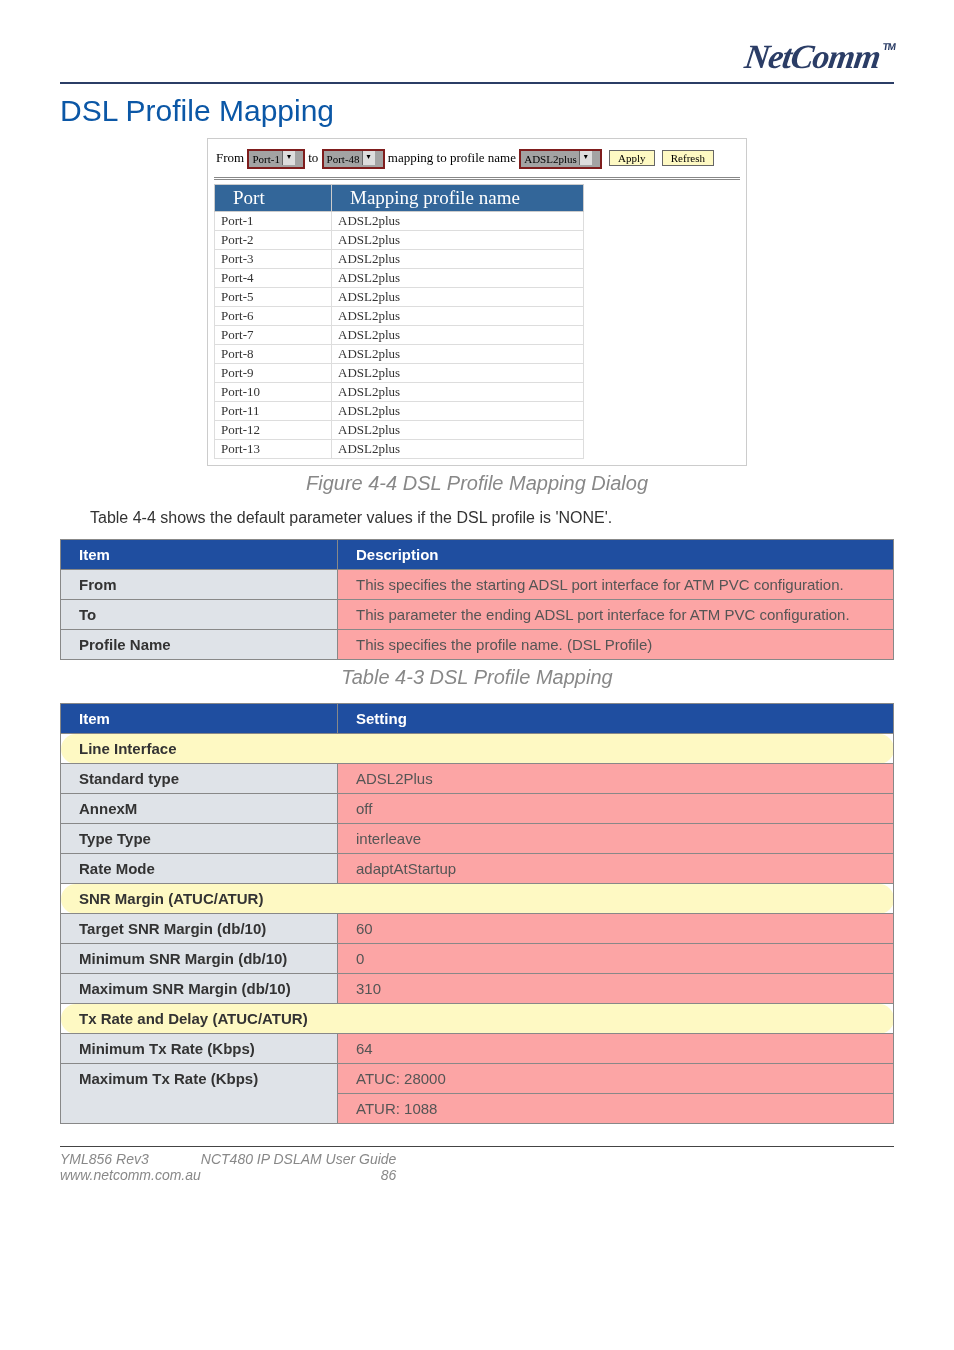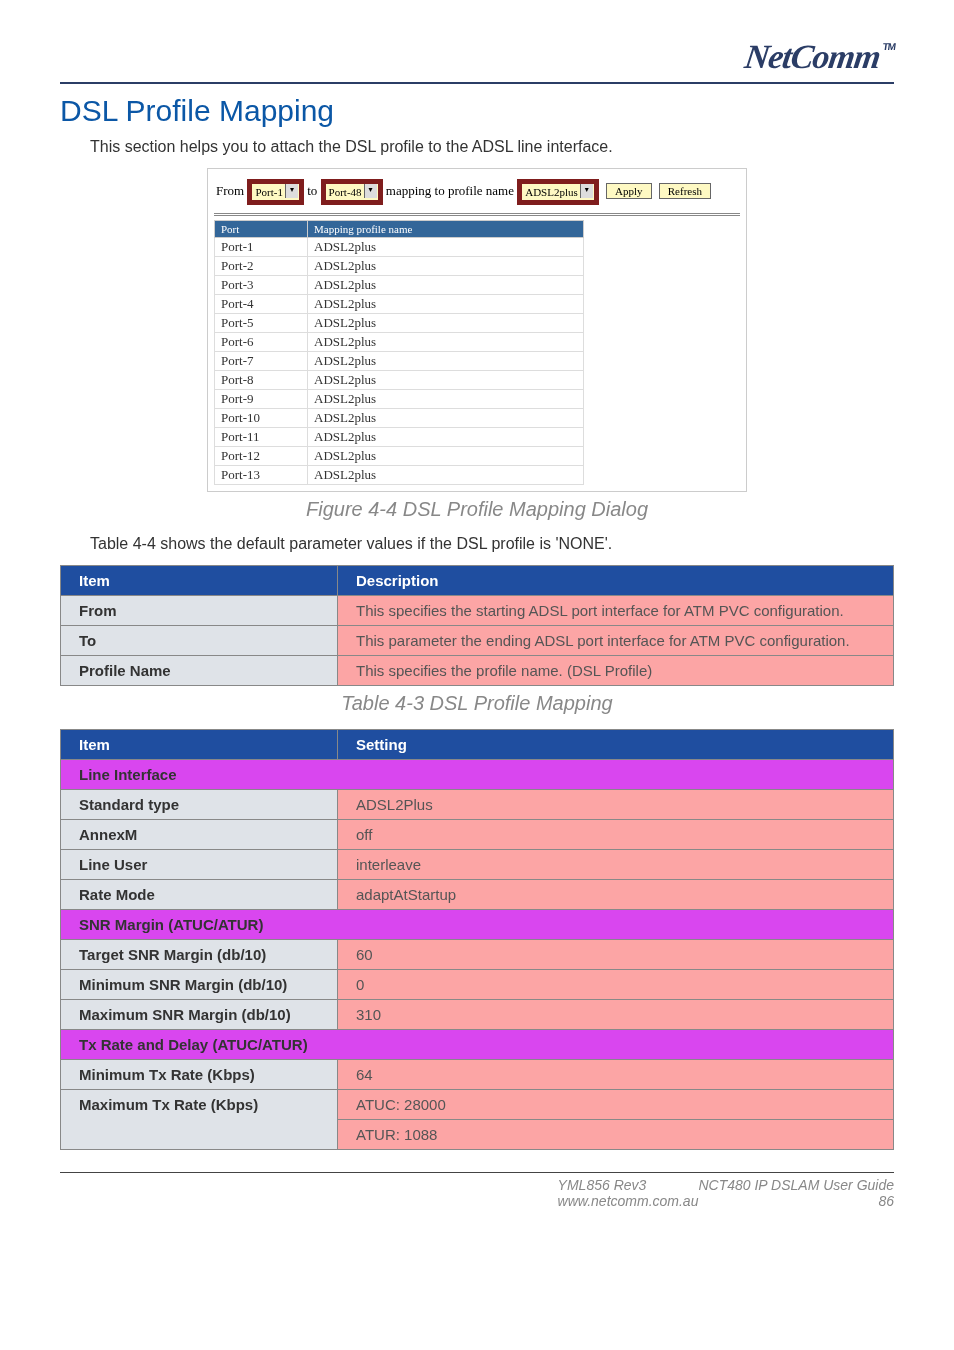--- a/index.html
+++ b/index.html
@@ -68,24 +68,24 @@
   }
   .dialog-top {
     padding: 4px 2px 8px 2px;
     border-bottom: 3px double #888;
     font-family: "Times New Roman", serif;
     font-size: 13px;
     color: #000;
   }
   .mini-select {
     display: inline-block;
-    border: 5px solid #7f1d1d;
-    background: #fef9c3;
+    border: 2px solid #7f1d1d;
+    background: #a3a3a3;
     font-size: 11px;
-    padding: 0 1px 0 3px;
+    padding: 0 8px 0 3px;
     position: relative;
     height: 16px;
     line-height: 16px;
     vertical-align: middle;
   }
   .mini-select .arrow {
     display: inline-block;
     width: 12px;
     height: 14px;
     background: #ddd;
@@ -109,23 +109,23 @@
   .dialog-table {
     border-collapse: collapse;
     margin-top: 4px;
     width: 370px;
   }
   .dialog-table th {
     background: #336699;
     color: #fff;
     font-weight: normal;
     font-family: "Times New Roman", serif;
-    font-size: 11px;
+    font-size: 19px;
     text-align: left;
-    padding: 2px 6px;
+    padding: 2px 18px;
     border: 1px solid #ccc;
   }
   .dialog-table td {
     font-family: "Times New Roman", serif;
     font-size: 13px;
     padding: 1px 6px;
     border: 1px solid #ddd;
   }
   .caption {
     text-align: center;
@@ -145,50 +145,50 @@
     text-align: left;
     font-size: 15px;
   }
   table.doc-table th {
     background: #1f4ea0;
     color: #fff;
     font-weight: 600;
   }
   .shade { background: #dfe3e8; font-weight: 600; }
   .section-row td {
-    background: #d946ef;
+    background: #fef9c3;
     font-weight: 600;
+    border-radius: 15px;
   }
   .col-item { width: 240px; }
   .white-cell { background: #fca5a5; font-weight: 400; color: #555; }
   .footer {
     border-top: 1px solid #444;
     margin-top: 22px;
     padding-top: 4px;
     display: flex;
-    justify-content: flex-end;
+    justify-content: flex-start;
     font-size: 14px;
   }
   .footer .left { color: #888; font-style: italic; }
   .footer .right { text-align: right; color: #888; font-style: italic; }
 </style>
 </head>
 <body>
 
 <div class="page">
   <div class="logo-wrap">
     <span class="logo">
       <span>NetComm</span>
       <span class="tm">TM</span>
     </span>
   </div>
   <hr class="hr-top">
 
   <h1 class="section-title">DSL Profile Mapping</h1>
-  <p class="body-text">This section helps you to attach the DSL profile to the ADSL line interface.</p>
 
   <div class="dialog-wrap">
     <div class="dialog">
       <div class="dialog-top">
         <span>From</span>
         <span class="mini-select">
           <span>Port-1</span><span class="arrow">▾</span>
         </span>
         <span>to</span>
         <span class="mini-select">
@@ -306,21 +306,21 @@
       <tbody id="rows-line">
         <tr>
           <td class="shade">Standard type</td>
           <td class="white-cell">ADSL2Plus</td>
         </tr>
         <tr>
           <td class="shade">AnnexM</td>
           <td class="white-cell">off</td>
         </tr>
         <tr>
-          <td class="shade">Line User</td>
+          <td class="shade">Type Type</td>
           <td class="white-cell">interleave</td>
         </tr>
         <tr>
           <td class="shade">Rate Mode</td>
           <td class="white-cell">adaptAtStartup</td>
         </tr>
       </tbody>
     <tbody>
         <tr class="section-row">
           <td colspan="2">SNR Margin (ATUC/ATUR)</td>

